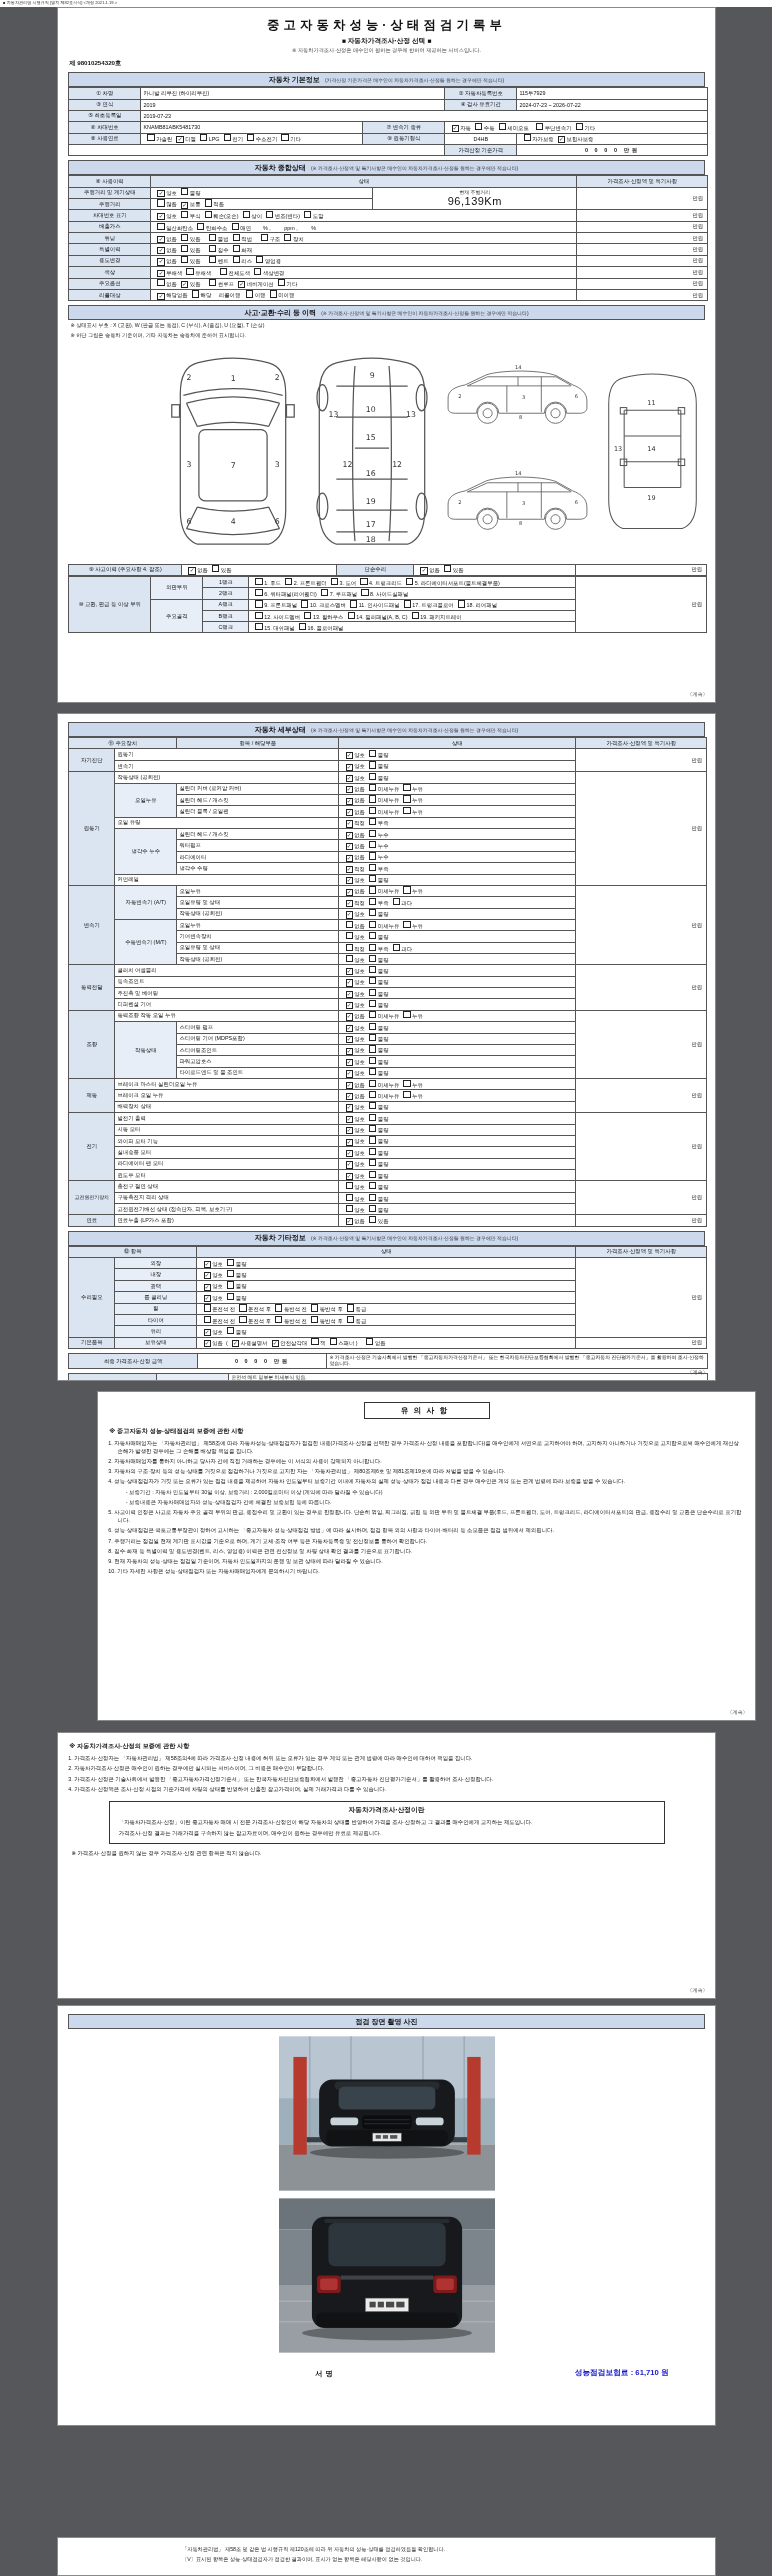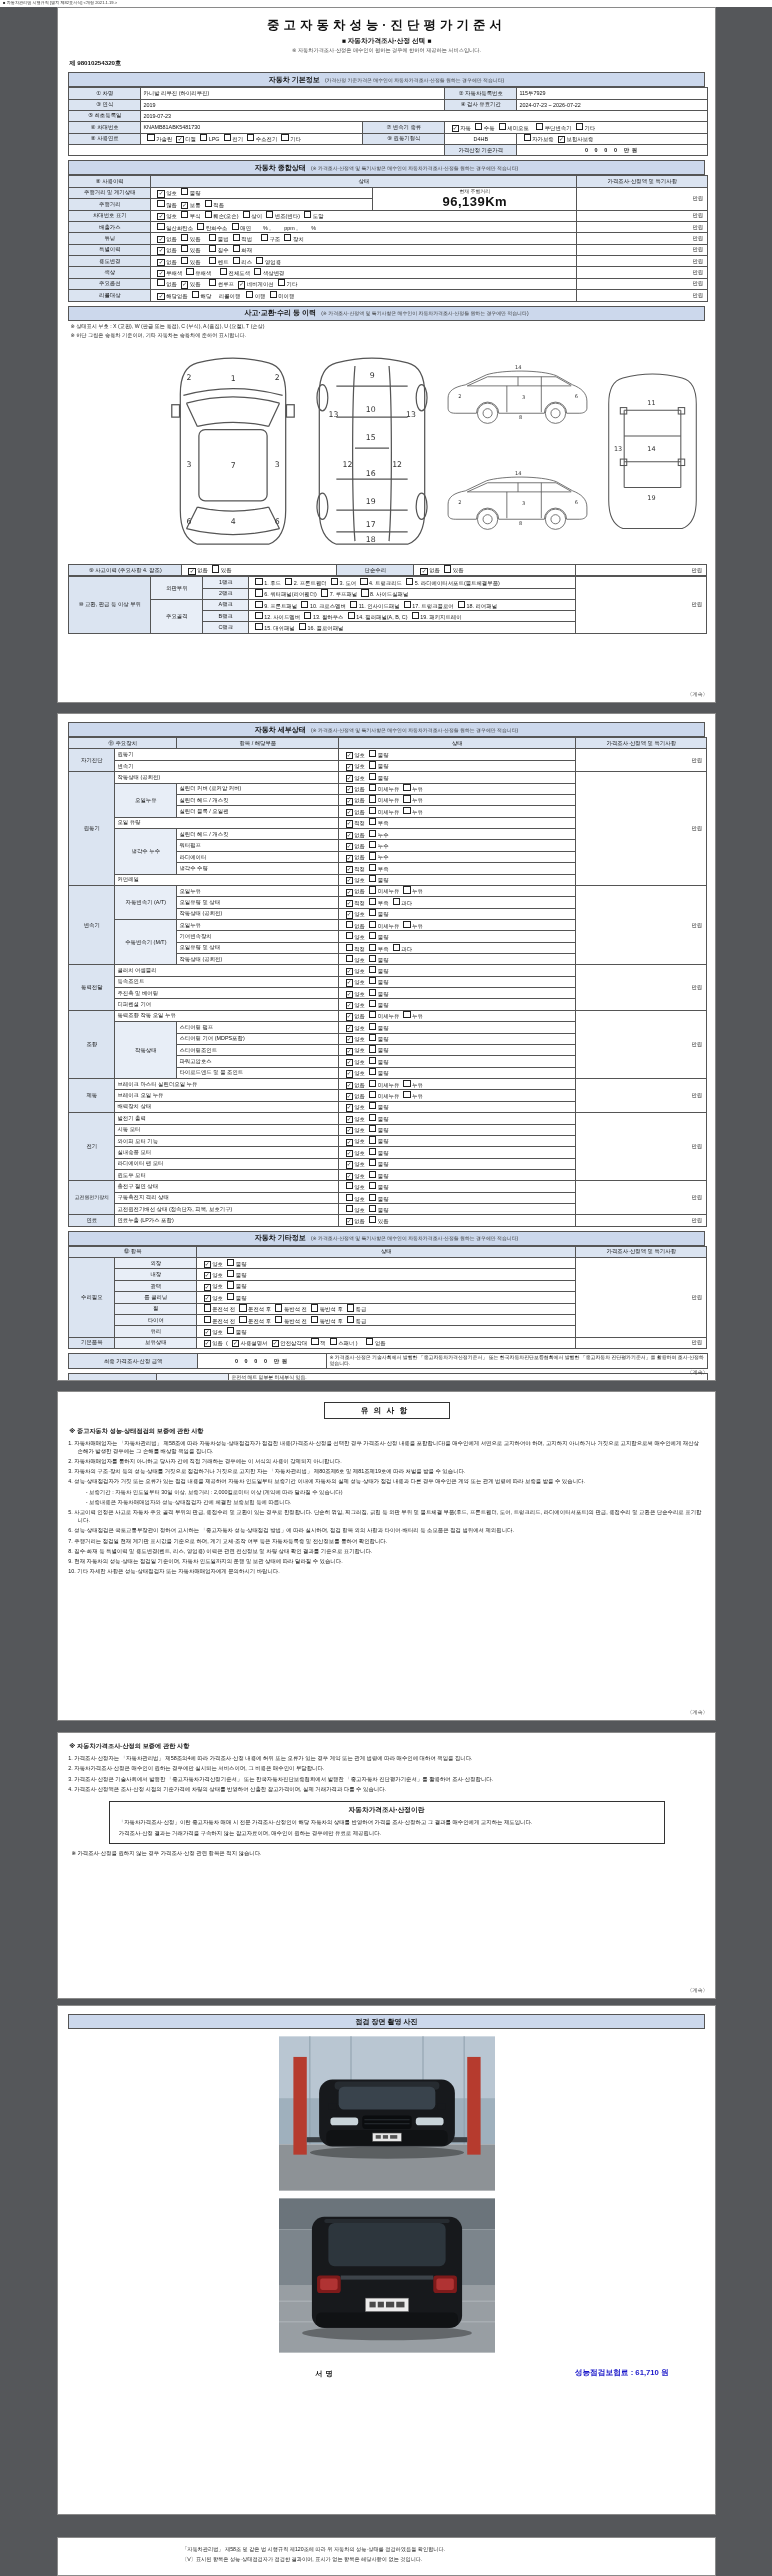--- a/index.html
+++ b/index.html
@@ -8,23 +8,23 @@
           font-family:"Liberation Sans","DejaVu Sans",sans-serif;color:#111;}
   #topstrip{position:absolute;top:0;left:0;width:773px;height:6.7px;background:#fff;
             font-size:4.1px;line-height:6.2px;padding:0 3.1px;box-sizing:border-box;color:#333;}
   #footstrip{position:absolute;top:2537px;left:57px;width:659px;height:39px;background:#fff;
              border:0.5px solid #8a8a8a;box-sizing:border-box;padding:7.2px 15.5px 0 124px;
              font-size:5.2px;line-height:1.9;color:#222;}
   .page{position:absolute;left:57px;width:659px;background:#fff;border:0.5px solid #8a8a8a;
         box-sizing:border-box;padding:8.2px 10.3px;overflow:hidden;}
   #p1{top:7.2px;height:696px;}
   #p2{top:713px;height:668px;}
-  #p3{top:1391px;height:330px;}
+  #p3{top:1391px;height:330px;margin-left:40px;}
   #p4{top:1732px;height:267px;}
-  #p5{top:2005px;height:510px;}
+  #p5{top:2005px;height:421px;}
 
   .doc-title{text-align:center;font-size:12.4px;font-weight:bold;letter-spacing:4.1px;margin-top:1px;}
   .doc-sub{text-align:center;font-size:6.7px;font-weight:bold;margin-top:2.6px;}
   .doc-note{text-align:center;font-size:5.2px;color:#444;margin-top:1px;}
   .doc-no{font-size:6.2px;font-weight:bold;margin:5.2px 0 2.1px 1px;}
 
   .secbar{border:0.5px solid #555;background:#ccd8ec;display:flex;align-items:center;justify-content:center;
           padding:1.5px 2.1px;margin-top:4.1px;}
   .sb-title{font-weight:bold;font-size:7px;}
   .sb-note{font-size:4.9px;color:#333;margin-left:5.2px;font-weight:normal;}
@@ -34,21 +34,21 @@
      overflow:hidden;white-space:nowrap;}
   .lbl{background:#dbe4f1;text-align:center;font-size:5.4px;}
   .lbl2{background:#e8eef7;text-align:center;}
   .ctr{text-align:center;}
   .price{text-align:right;padding-right:4.1px;color:#222;}
   .small{font-size:4.9px;white-space:normal;line-height:1.35;}
   .pre{white-space:pre-line;}
   .spread{letter-spacing:2.6px;font-weight:bold;}
   .kmcell{text-align:center;background:#fff;}
   .klabel{font-size:4.9px;color:#333;}
-  .kval{font-size:13px;font-weight:bold;letter-spacing:0.5px;}
+  .kval{font-size:11px;font-weight:normal;letter-spacing:0.5px;}
 
   .cb{display:inline-block;width:5.2px;height:5.2px;border:0.5px solid #222;background:#fff;
       margin:0 1.5px 0 4.1px;vertical-align:-0.5px;font-size:5.7px;line-height:4.1px;font-weight:bold;
       text-align:center;color:#111;}
   .cb.on{color:#000;}
   .cl{font-size:5.4px;}
   .ct{font-size:5.4px;white-space:pre;}
 
   .legend{font-size:5.2px;color:#222;margin:2.1px 0 0 2.1px;}
   .diagrams{position:relative;height:223px;margin-top:2.1px;}
@@ -74,21 +74,21 @@
   .fee{position:absolute;right:36px;top:5.2px;font-size:7.7px;font-weight:bold;color:#1a17c9;}
 </style>
 </head>
 <body>
 
 <div id="canvas">
 
   <div id="topstrip">■ 자동차관리법 시행규칙 [별지 제82호서식] &lt;개정 2021.1.19.&gt;</div>
 
   <div class="page" id="p1">
-    <div class="doc-title">중고자동차성능·진단평가기준서</div>
+    <div class="doc-title">중고자동차성능·상태점검기록부</div>
     <div class="doc-sub">■ 자동차가격조사·산정 선택 ■</div>
     <div class="doc-note">※ 자동차가격조사·산정은 매수인이 원하는 경우에 한하여 제공하는 서비스입니다.</div>
     <div class="doc-no">제 98010254320호</div>
 
     <div class="secbar">
       <span class="sb-title">자동차 기본정보</span>
       <span class="sb-note">(가격산정 기준가격은 매수인이 자동차가격조사·산정을 원하는 경우에만 적습니다)</span>
     </div>
     <table>
       <colgroup>

